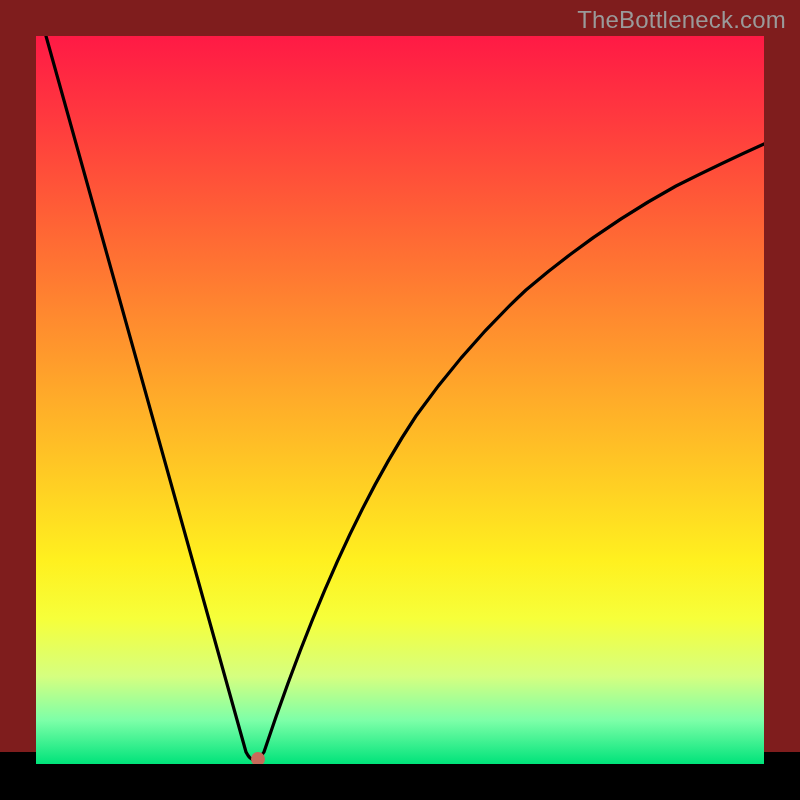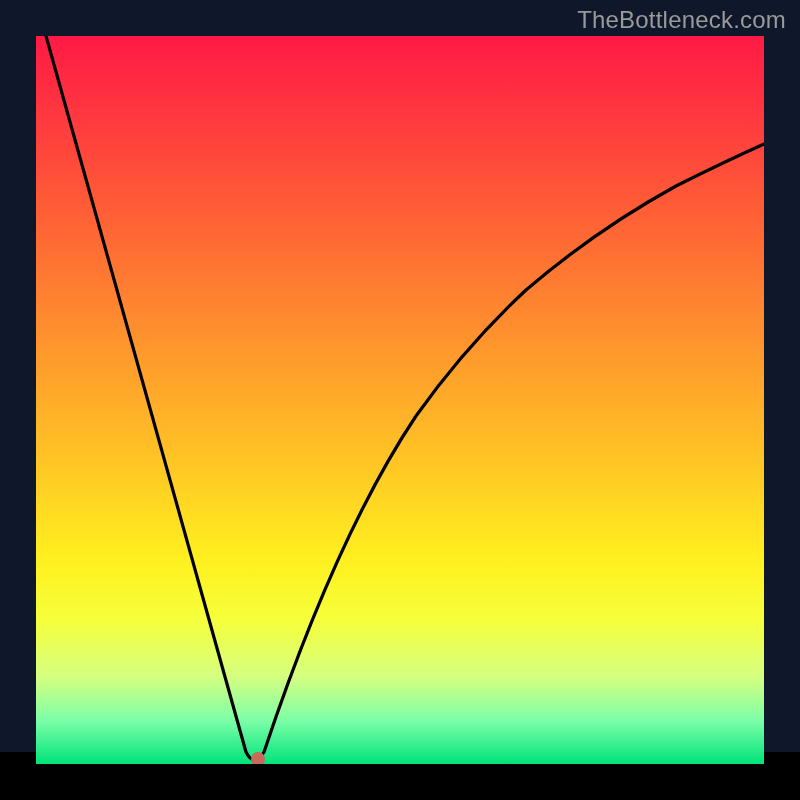--- a/index.html
+++ b/index.html
@@ -9,21 +9,21 @@
     height: 800px;
     background: #000;
     overflow: hidden;
   }
   .frame {
     position: absolute;
     top: 0;
     left: 0;
     width: 800px;
     height: 752px;
-    background: #0f172a;
+    background: #7f1d1d;
   }
   .plot {
     position: absolute;
     top: 36px;
     left: 36px;
     width: 728px;
     height: 728px;
     overflow: hidden;
   }
   .spectrum {

